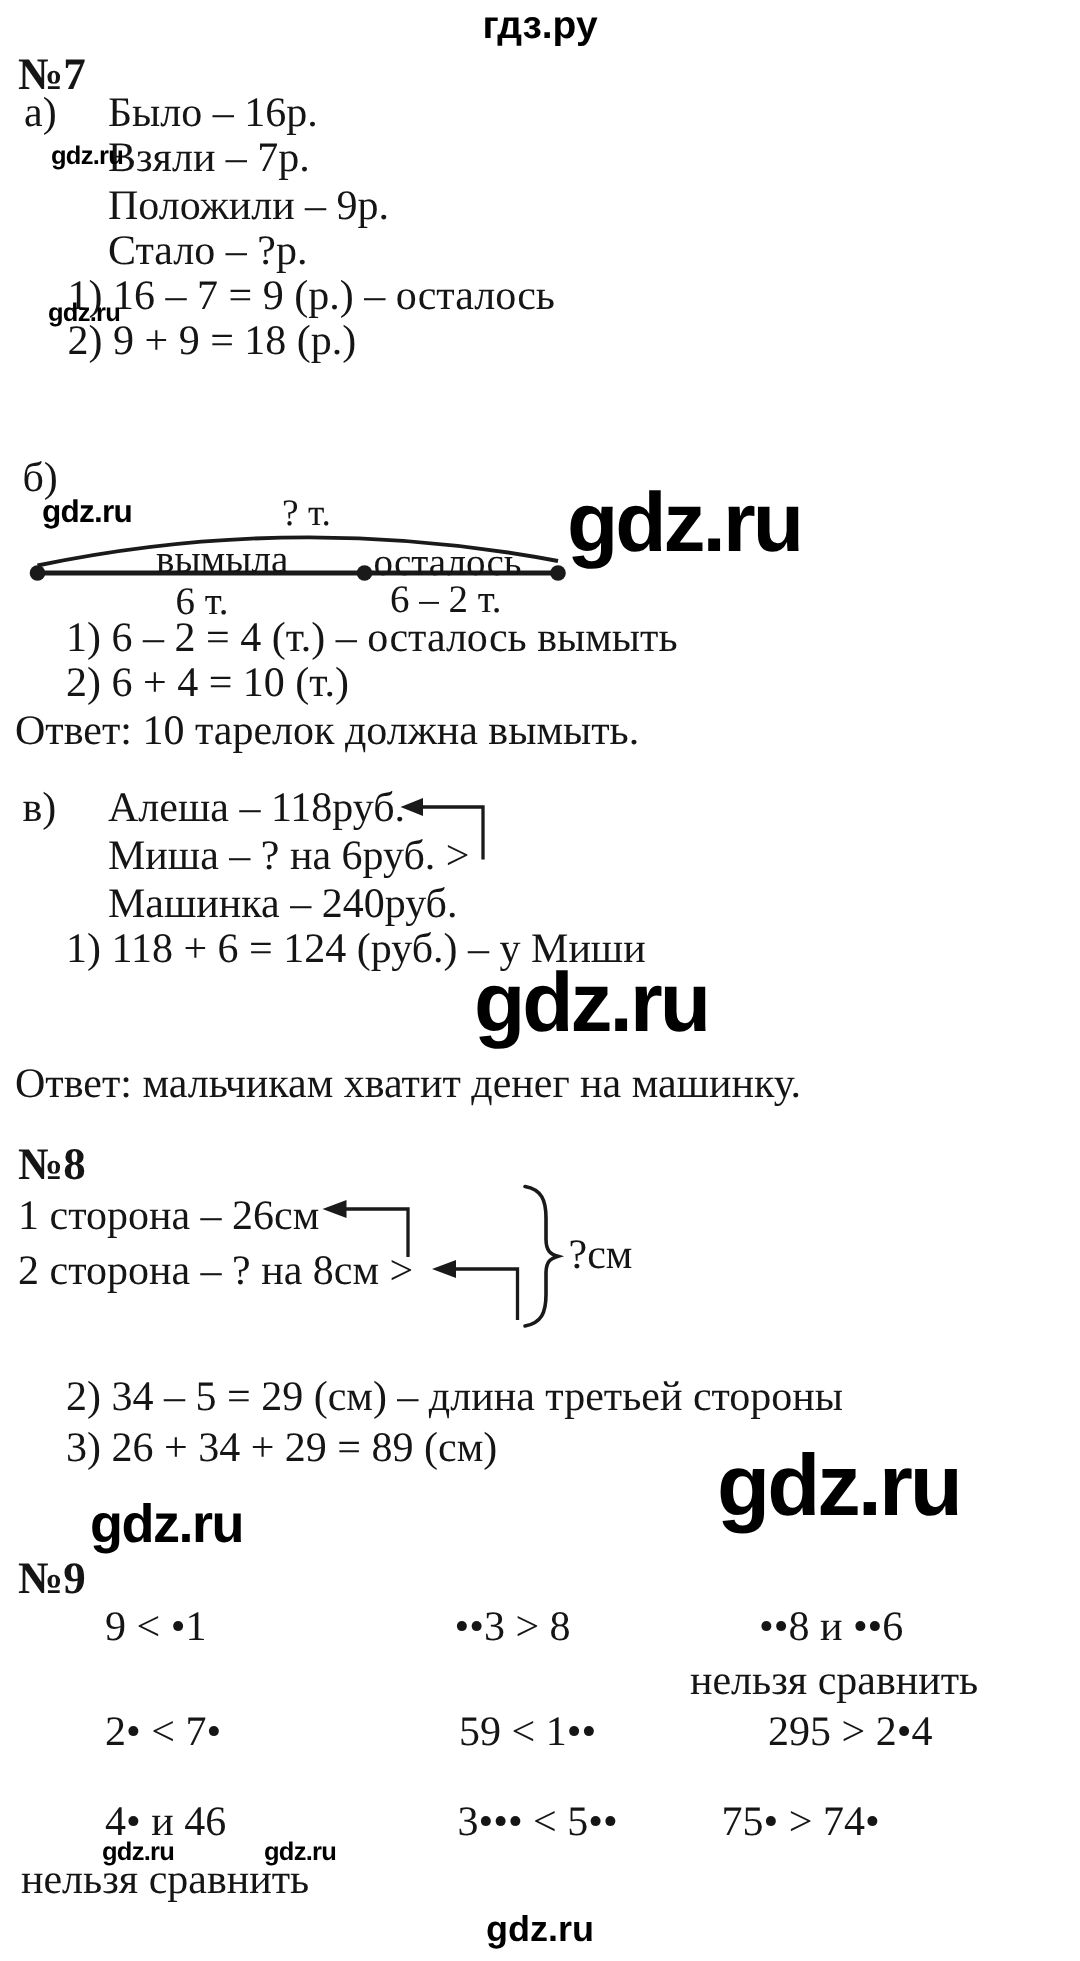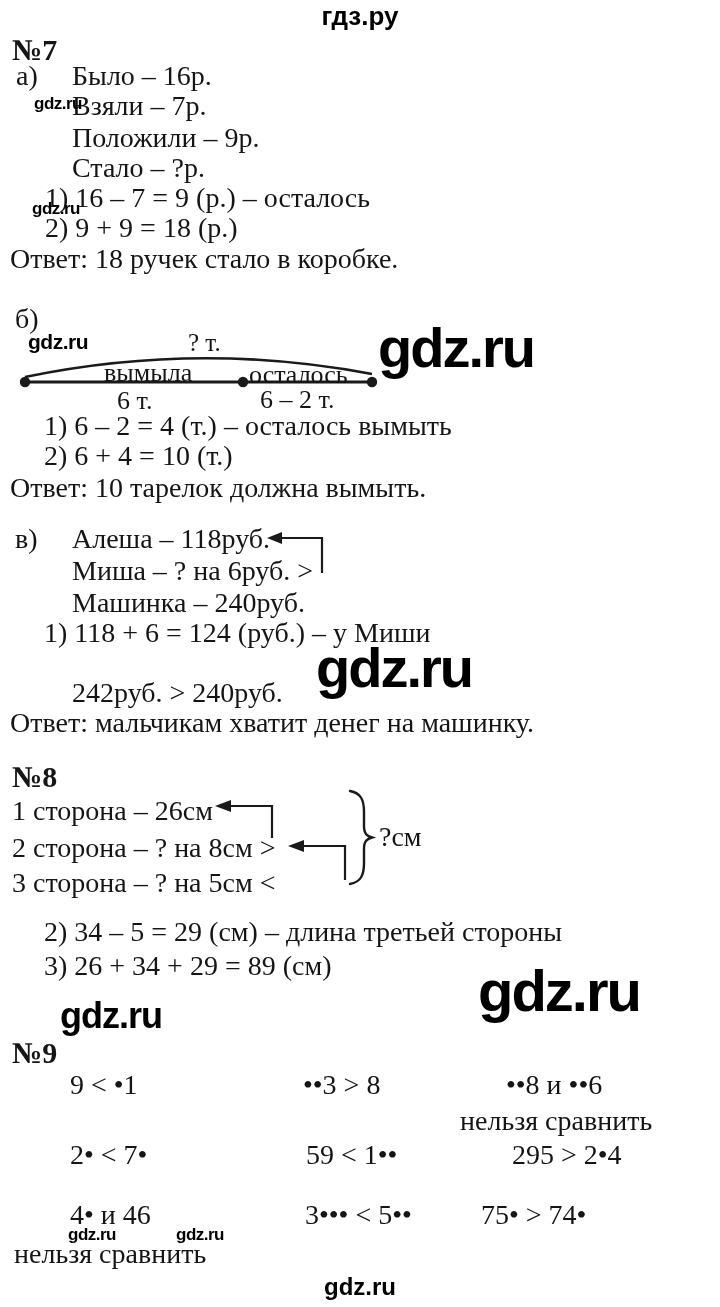--- a/index.html
+++ b/index.html
@@ -36,21 +36,20 @@
 
   <div class="abs num" style="left:12px; top:34px;">№7</div>
 
   <div class="abs ser" style="left:16px; top:61px;">а)</div>
   <div class="abs ser" style="left:72px; top:61px;">Было – 16р.</div>
   <div class="abs ser" style="left:72px; top:91px;">Взяли – 7р.</div>
   <div class="abs ser" style="left:72px; top:123px;">Положили – 9р.</div>
   <div class="abs ser" style="left:72px; top:153px;">Стало – ?р.</div>
   <div class="abs ser" style="left:45px; top:183px;">1) 16 – 7 = 9 (р.) – осталось</div>
   <div class="abs ser" style="left:45px; top:213px;">2) 9 + 9 = 18 (р.)</div>
-  <div class="abs ser" style="left:10px; top:244px;">Ответ: 18 ручек стало в коробке.</div>
   <div class="wm wm-sm" style="left:34px; top:95px;">gdz.ru</div>
   <div class="wm wm-sm" style="left:32px; top:200px;">gdz.ru</div>
 
   <div class="abs ser" style="left:15px; top:304px;">б)</div>
   <div class="wm wm-md" style="left:28px; top:331px;">gdz.ru</div>
   <div class="abs ser25" style="left:188px; top:330px;">? т.</div>
 
   <svg style="left:15px; top:338px;" width="372" height="58" viewBox="0 0 372 58">
     <path d="M 10 39 Q 183 3 357 36" stroke-width="2.6"></path>
     <path d="M 10 44 L 357 44" stroke-width="3.2"></path>
@@ -70,28 +69,26 @@
 
   <div class="abs ser" style="left:15px; top:524px;">в)</div>
   <div class="abs ser" style="left:72px; top:524px;">Алеша – 118руб.</div>
   <div class="abs ser" style="left:72px; top:556px;">Миша – ? на 6руб. &gt;</div>
   <div class="abs ser" style="left:72px; top:588px;">Машинка – 240руб.</div>
   <svg style="left:258px; top:529px;" width="74" height="48" viewBox="0 0 74 48">
     <polygon points="9,9 24,3 24,15"></polygon>
     <path d="M 23 9 L 64 9 L 64 44" stroke-width="2.2"></path>
   </svg>
   <div class="abs ser" style="left:44px; top:618px;">1) 118 + 6 = 124 (руб.) – у Миши</div>
-  <div class="abs ser" style="left:72px; top:678px;">242руб. &gt; 240руб.</div>
   <div class="abs ser" style="left:10px; top:708px;">Ответ: мальчикам хватит денег на машинку.</div>
   <div class="wm wm-xl" style="left:316px; top:640px;">gdz.ru</div>
 
   <div class="abs num" style="left:12px; top:761px;">№8</div>
   <div class="abs ser" style="left:12px; top:796px;">1 сторона – 26см</div>
   <div class="abs ser" style="left:12px; top:833px;">2 сторона – ? на 8см &gt;</div>
-  <div class="abs ser" style="left:12px; top:868px;">3 сторона – ? на 5см &lt;</div>
 
   <svg style="left:208px; top:796px;" width="146" height="90" viewBox="0 0 146 90">
     <polygon points="7,10 23,4 23,16"></polygon>
     <path d="M 22 10 L 64 10 L 64 42" stroke-width="2.2"></path>
     <polygon points="80,50 96,44 96,56"></polygon>
     <path d="M 95 50 L 137 50 L 137 84" stroke-width="2.2"></path>
   </svg>
   <svg style="left:346px; top:790px;" width="30" height="96" viewBox="0 0 30 96">
     <path d="M 4 1 C 15 3 18 10 18 22 L 18 36 C 18 44 21 46 26 47.5 C 21 49 18 51 18 59 L 18 73 C 18 85 15 92 4 94" stroke-width="2.4" stroke-linecap="round"></path>
   </svg>

